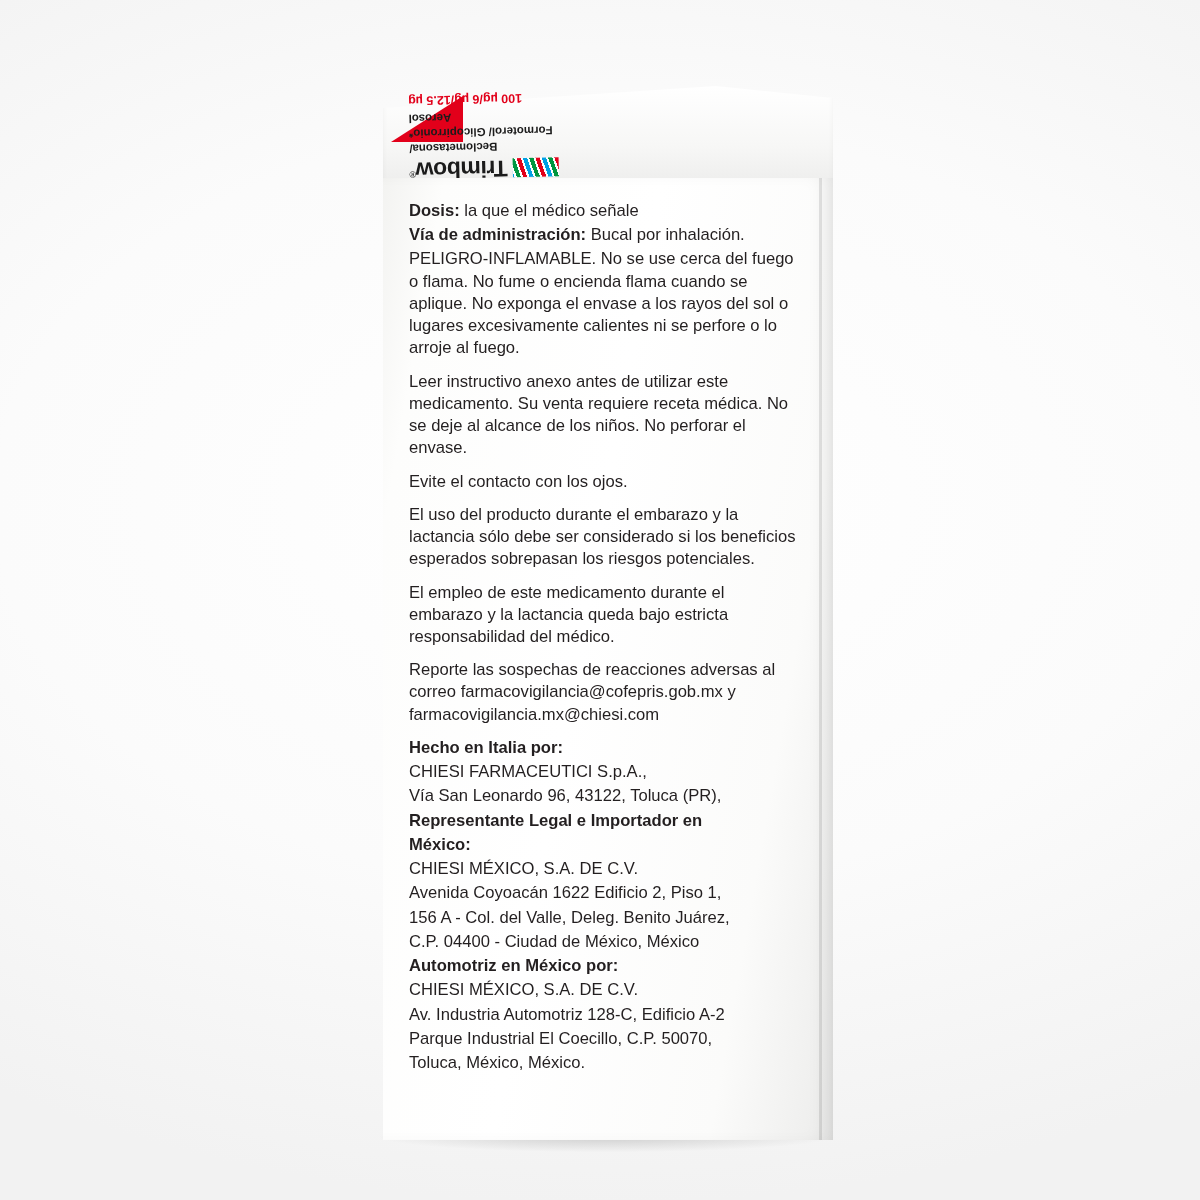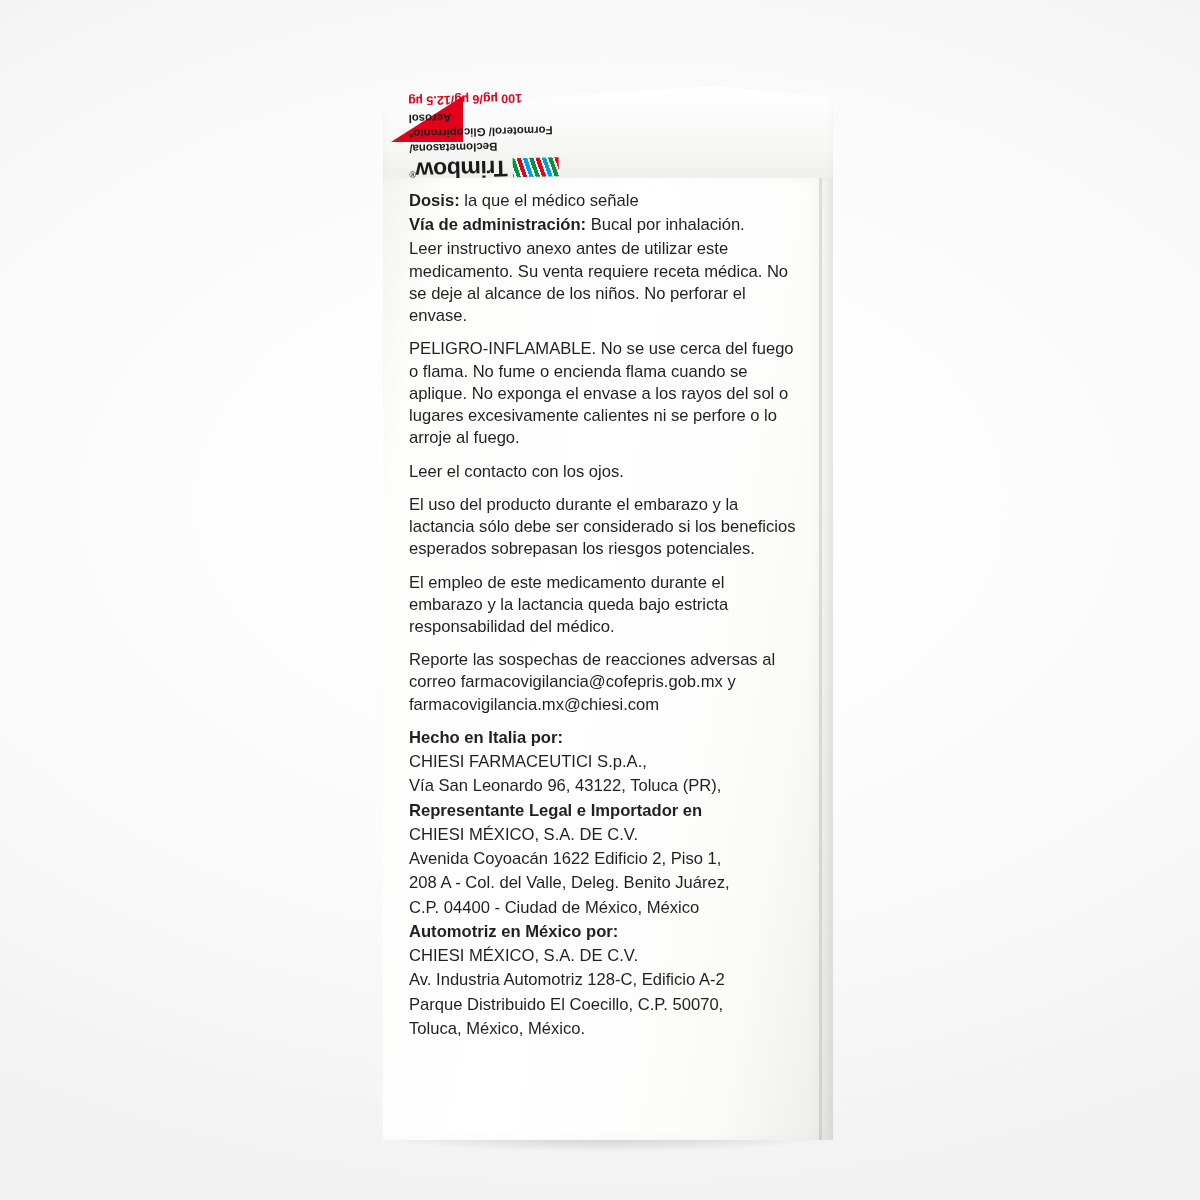--- a/index.html
+++ b/index.html
@@ -164,21 +164,21 @@
     height: 0;
     border-left: 72px solid #e2001a;
     border-bottom: 46px solid transparent;
     transform: rotate(180deg);
   }
 
   
   .panel-text {
     position: absolute;
     left: 36px;
-    top: 104px;
+    top: 114px;
     width: 390px;
     color: #231f20;
     font-size: 16.6px;
     line-height: 1.34;
   }
 
   .panel-text p {
     margin: 0 0 11px 0;
   }
 
@@ -230,49 +230,50 @@
       <p class="tight">
         <span class="lbl">Dosis:</span>
         <span>la que el médico señale</span>
       </p>
 
       <p class="tight">
         <span class="lbl">Vía de administración:</span>
         <span>Bucal por inhalación.</span>
       </p>
 
+      <p>PELIGRO-INFLAMABLE. No se use cerca del fuego o flama. No fume o encienda flama cuando se aplique. No exponga el envase a los rayos del sol o lugares excesivamente calientes ni se perfore o lo arroje al fuego.</p>
+
       <p>Leer instructivo anexo antes de utilizar este medicamento. Su venta requiere receta médica. No se deje al alcance de los niños. No perforar el envase.</p>
 
-      <p>PELIGRO-INFLAMABLE. No se use cerca del fuego o flama. No fume o encienda flama cuando se aplique. No exponga el envase a los rayos del sol o lugares excesivamente calientes ni se perfore o lo arroje al fuego.</p>
-
-      <p>Leer el contacto con los ojos.</p>
+      <p>Evite el contacto con los ojos.</p>
 
       <p>El uso del producto durante el embarazo y la lactancia sólo debe ser considerado si los beneficios esperados sobrepasan los riesgos potenciales.</p>
 
       <p>El empleo de este medicamento durante el embarazo y la lactancia queda bajo estricta responsabilidad del médico.</p>
 
       <p>Reporte las sospechas de reacciones adversas al correo farmacovigilancia@cofepris.gob.mx y farmacovigilancia.mx@chiesi.com</p>
 
       <div class="blk">
         <p class="tight lbl">Hecho en Italia por:</p>
         <p class="tight">CHIESI FARMACEUTICI S.p.A.,</p>
         <p class="tight">Vía San Leonardo 96, 43122, Toluca (PR),</p>
       </div>
 
       <div class="blk">
         <p class="tight lbl">Representante Legal e Importador en</p>
+        <p class="tight lbl">México:</p>
         <p class="tight">CHIESI MÉXICO, S.A. DE C.V.</p>
         <p class="tight">Avenida Coyoacán 1622 Edificio 2, Piso 1,</p>
-        <p class="tight">208 A - Col. del Valle, Deleg. Benito Juárez,</p>
+        <p class="tight">156 A - Col. del Valle, Deleg. Benito Juárez,</p>
         <p class="tight">C.P. 04400 - Ciudad de México, México</p>
       </div>
 
       <div class="blk">
         <p class="tight lbl">Automotriz en México por:</p>
         <p class="tight">CHIESI MÉXICO, S.A. DE C.V.</p>
         <p class="tight">Av. Industria Automotriz 128-C, Edificio A-2</p>
-        <p class="tight">Parque Distribuido El Coecillo, C.P. 50070,</p>
+        <p class="tight">Parque Industrial El Coecillo, C.P. 50070,</p>
         <p class="tight">Toluca, México, México.</p>
       </div>
 
     </div>
   </div>
 </div>
 
 </body></html>

